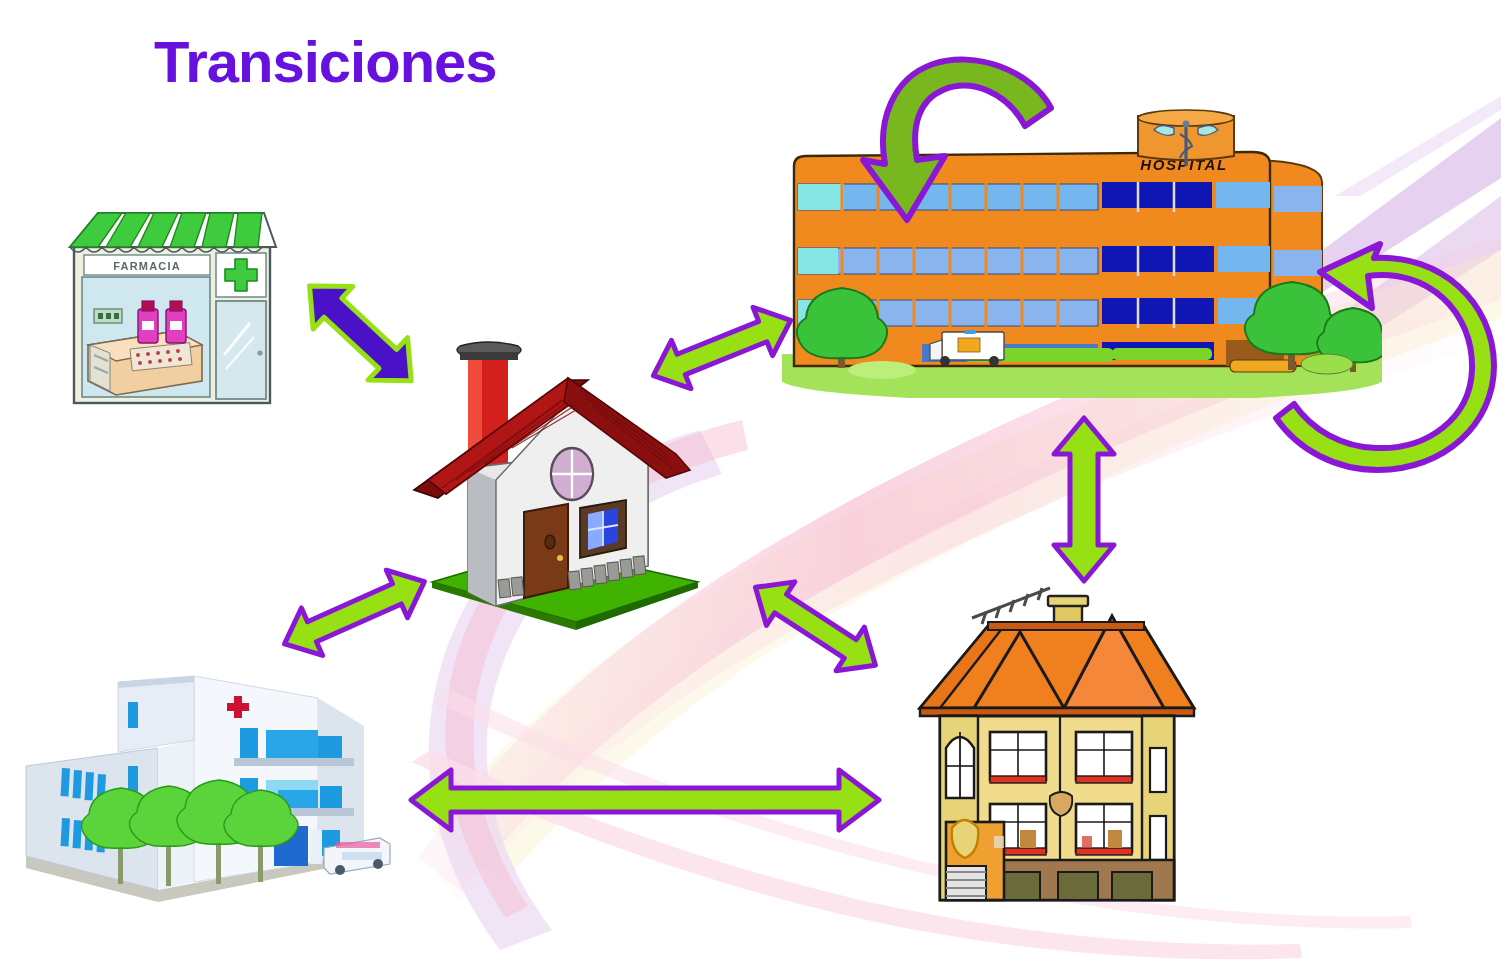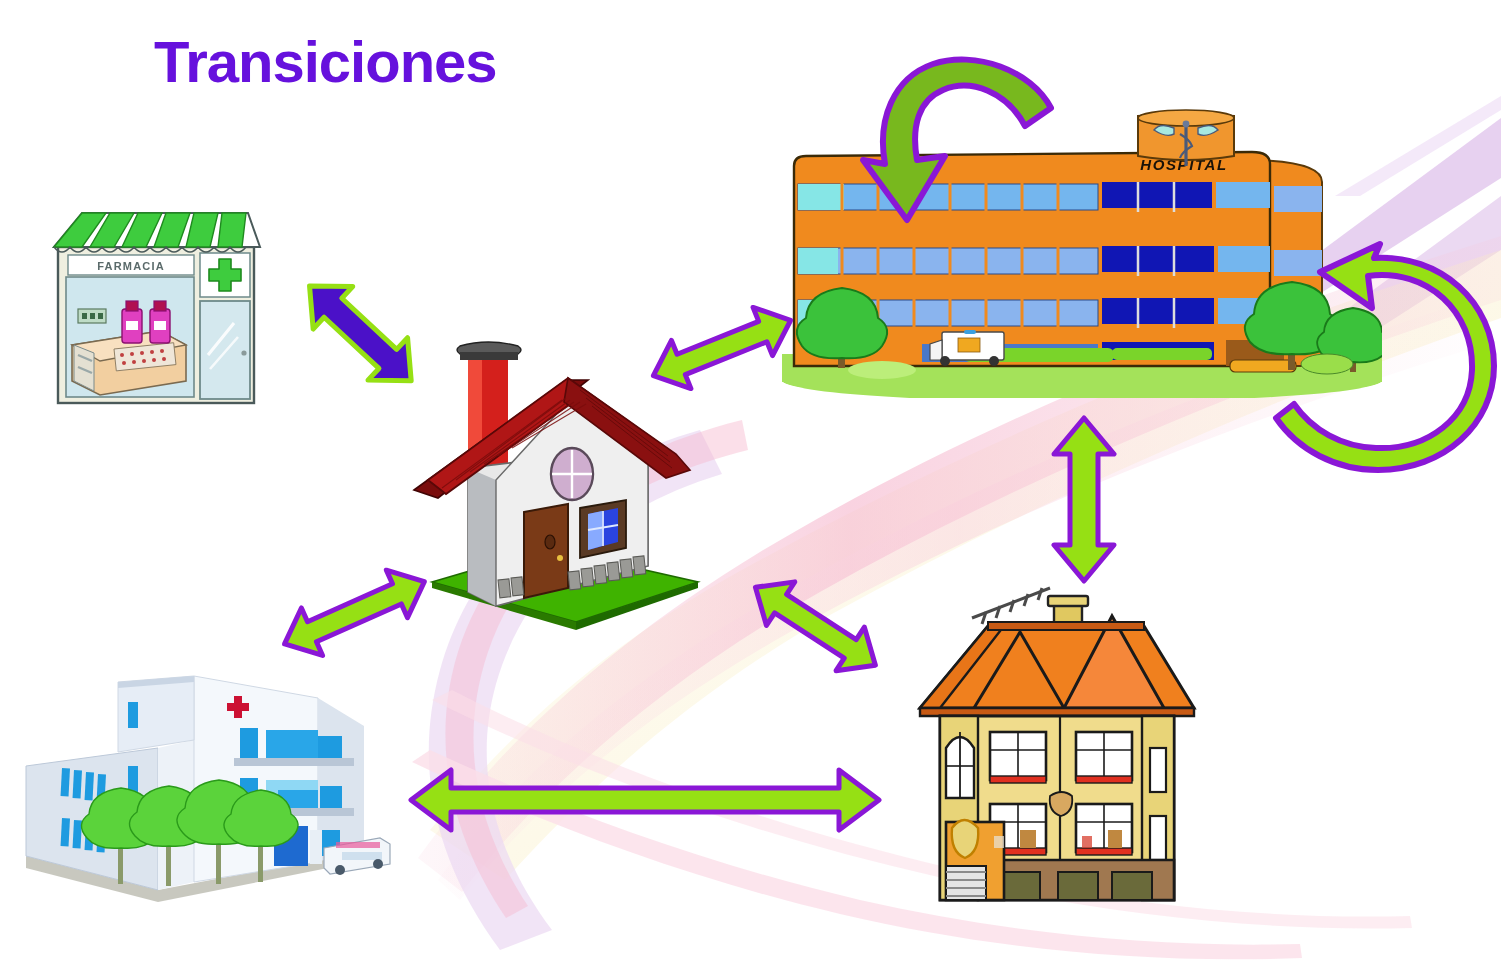--- a/index.html
+++ b/index.html
@@ -32,21 +32,21 @@
     font-size: 58px;
     font-weight: bold;
     color: #6611dd;
     letter-spacing: -1px;
     font-family: "Liberation Sans", sans-serif;
     white-space: nowrap;
     margin-left: 44px;
   }
   
   .node { position: absolute; }
-  #node-pharmacy  { left: 48px;  top: 205px; width: 216px; height: 205px; }
+  #node-pharmacy  { left: 64px;  top: 205px; width: 216px; height: 205px; }
   #node-hospital  { left: 782px; top: 108px; width: 600px; height: 290px; font-style: italic; }
   #node-home      { left: 398px; top: 330px; width: 320px; height: 300px; }
   #node-clinic    { left: 18px;  top: 640px; width: 375px; height: 285px; }
   #node-apartment { left: 912px; top: 560px; width: 290px; height: 370px; }
 
   .node svg { display: block; width: 100%; height: 100%; }
 
   
   .arrow { position: absolute; }
   .arrow svg { display: block; overflow: visible; }

